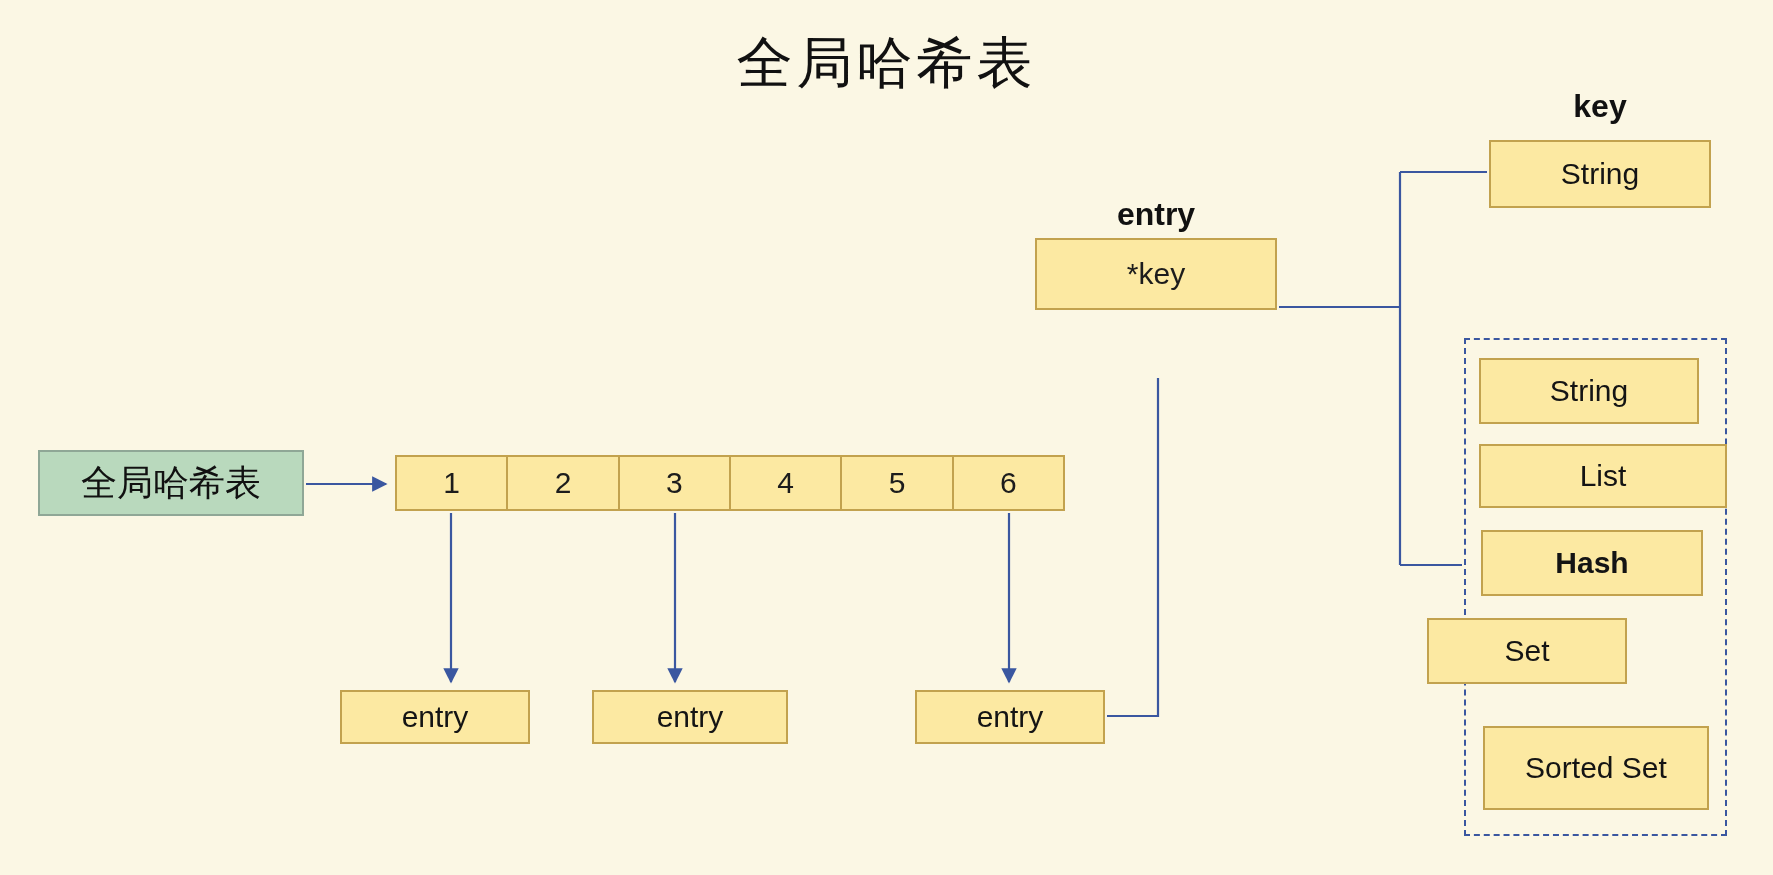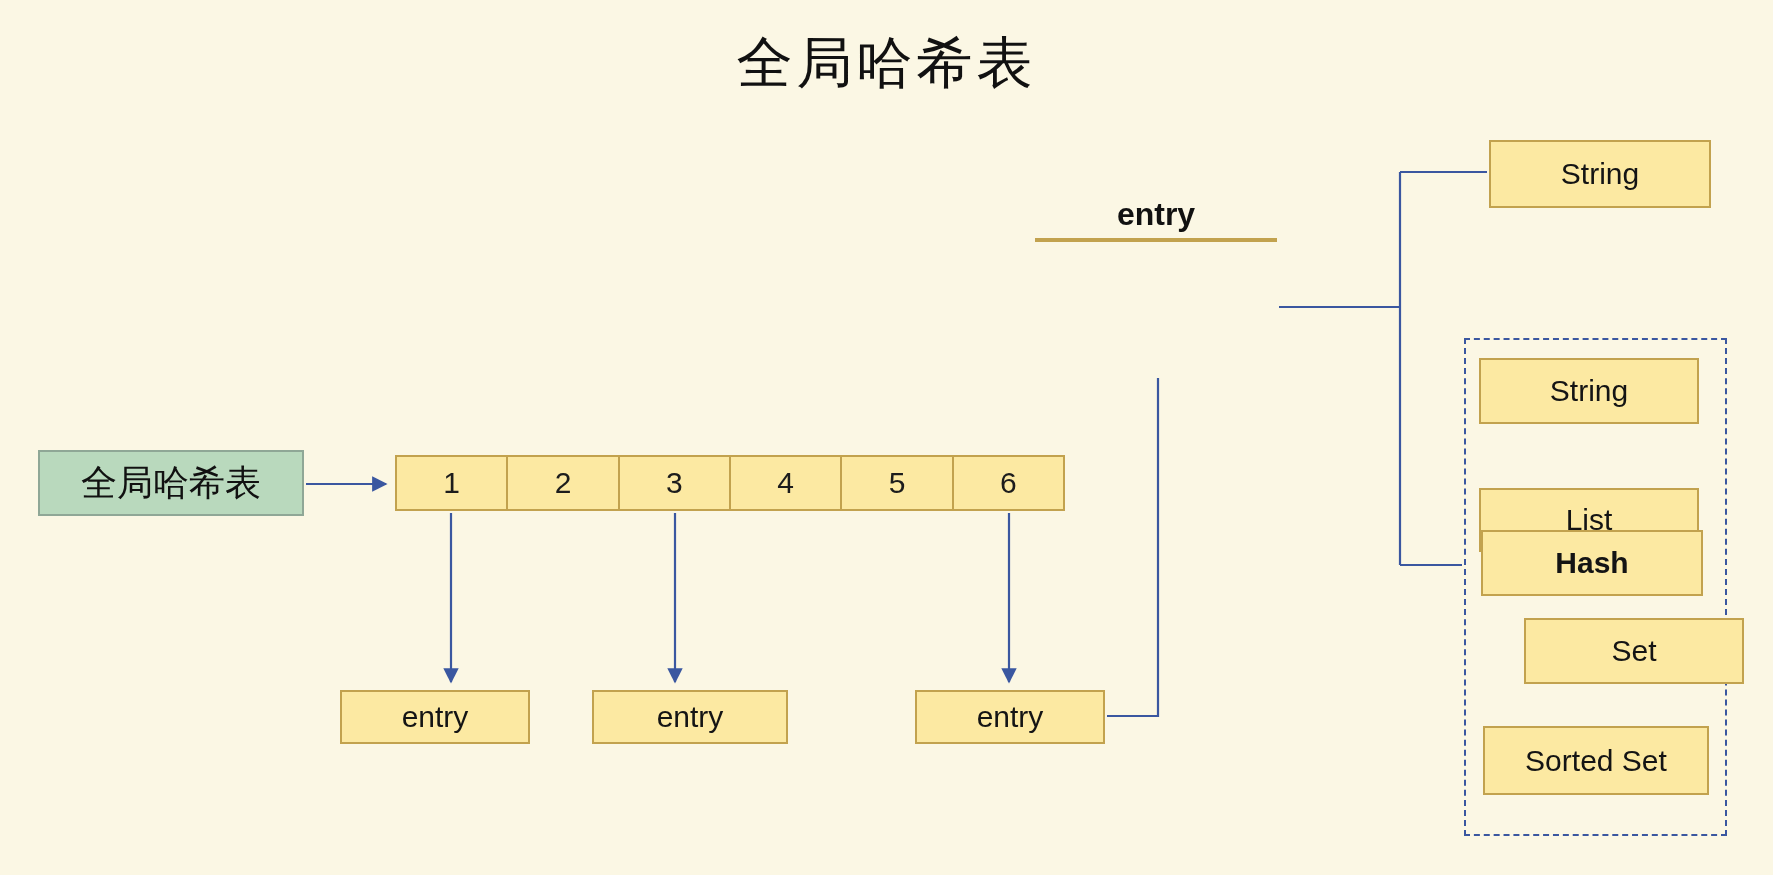--- a/index.html
+++ b/index.html
@@ -83,24 +83,24 @@
   }
   
   .value-label{ left:1464px; top:288px; width:263px; }
   .dashed{
     position:absolute;
     left:1464px; top:338px; width:263px; height:498px;
     border:2px dashed var(--line);
     background:transparent;
   }
   .v-string{ left:1479px; top:358px; width:220px; height:66px; }
-  .v-list  { left:1479px; top:444px; width:220px; height:64px;margin-top:44px; }
+  .v-list  { left:1479px; top:444px; width:248px; height:64px; }
   .v-hash  { left:1481px; top:530px; width:222px; height:66px;font-weight:bold; }
-  .v-set   { left:1524px; top:618px; width:220px; height:66px; }
-  .v-sset  { left:1483px; top:726px; width:226px; height:69px; }
+  .v-set   { left:1427px; top:618px; width:200px; height:66px; }
+  .v-sset  { left:1483px; top:726px; width:226px; height:84px; }
   
   .bucket-label{ left:560px; top:380px; width:280px; font-size:34px; }
   .bucket-array{
     position:absolute;
     left:395px; top:455px; width:670px; height:56px;
     display:flex;
     background:var(--box_fill);
     border:2px solid var(--box_border);
   }
   .bucket-array .bcell{
@@ -149,24 +149,26 @@
     <polyline class="ln" points="1107,716 1158,716 1158,378"></polyline>
 
     <polyline class="ln" points="1279,307 1400,307"></polyline>
     <line class="ln" x1="1400" y1="172" x2="1400" y2="565"></line>
     <line class="ln" x1="1400" y1="172" x2="1487" y2="172"></line>
     <line class="ln" x1="1400" y1="565" x2="1462" y2="565"></line>
   </svg>
 
   <div class="title">全局哈希表</div>
 
+  <div class="section-label key-label">key</div>
   <div class="box key-string">String</div>
 
   <div class="section-label entry-label">entry</div>
   <div class="entry-struct">
+    <div class="field">*key</div>
   </div>
 
   <div class="dashed"></div>
   <div class="box v-string">String</div>
   <div class="box v-list">List</div>
   <div class="box v-hash">Hash</div>
   <div class="box v-set">Set</div>
   <div class="box v-sset">Sorted Set</div>
 
   <div class="bucket-array">

